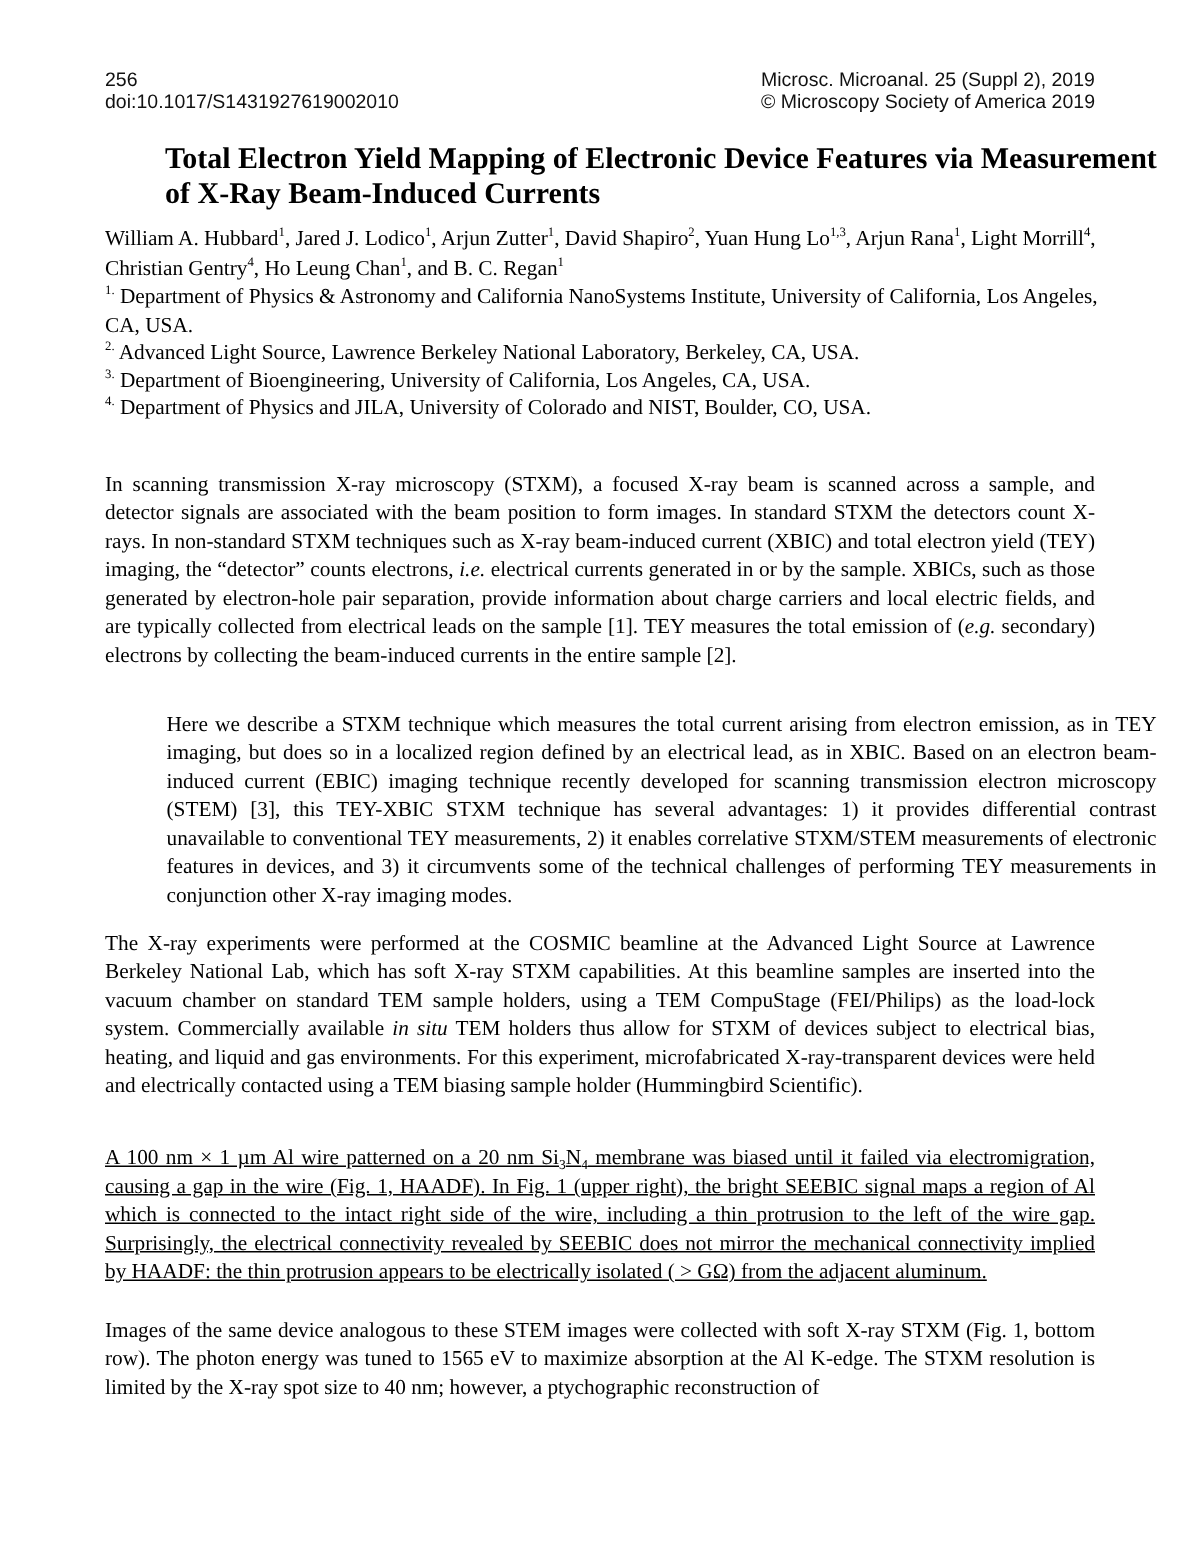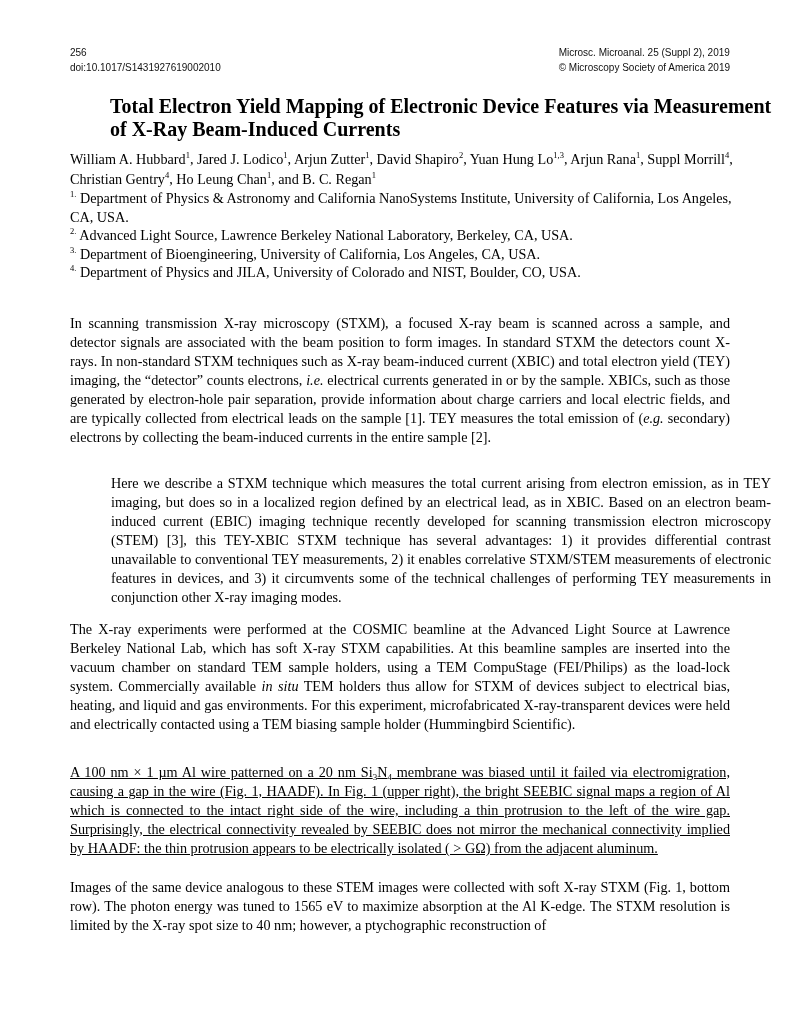--- a/index.html
+++ b/index.html
@@ -1,20 +1,20 @@
 <!DOCTYPE html>
 <html><head>
   <meta charset="utf-8">
   <style>
     html, body { margin: 0; padding: 0; background: #ffffff; }
     body { width: 800px; height: 1036px; position: relative; overflow: hidden; color: #000; }
     .page { position: absolute; left: 0; top: 0; width: 800px; height: 1036px; }
-    .hdr { position: absolute; top: 45px; font-family: "Liberation Sans", sans-serif; font-size: 10px; line-height: 15px; color: #111; }
+    .hdr { position: absolute; top: 45px; font-family: "Liberation Sans", sans-serif; font-size: 13px; line-height: 15px; color: #111; }
     .hdr-left { left: 70px; }
-    .hdr-right { right: 70px; text-align: left; }
+    .hdr-right { right: 70px; text-align: center; }
     .title { position: absolute; left: 70px; top: 95px; width: 665px; font-family: "Liberation Serif", serif; font-weight: bold; font-size: 20px; line-height: 23px; margin-left: 40px; }
     .authors { position: absolute; left: 70px; top: 149px; width: 665px; font-family: "Liberation Serif", serif; font-size: 14.2px; line-height: 20px; }
     .affils { position: absolute; left: 70px; top: 189px; width: 665px; font-family: "Liberation Serif", serif; font-size: 14.2px; line-height: 18.5px; }
     .affil { display: block; }
     sup { font-size: 8.5px; line-height: 0; vertical-align: 6px; }
     sub { font-size: 9px; line-height: 0; vertical-align: -3px; }
     .para { position: absolute; left: 70px; width: 660px; font-family: "Liberation Serif", serif; font-size: 14.2px; line-height: 19px; text-align: justify; }
     .p1 { top: 314px; }
     .p2 { top: 474px; margin-left: 41px; }
     .p3 { top: 620px; }
@@ -37,21 +37,21 @@
 
   <div class="title">Total Electron Yield Mapping of Electronic Device Features via Measurement of X-Ray Beam-Induced Currents</div>
 
   <div class="authors">
     <span><span>William A. Hubbard</span><sup>1</sup></span>,
     <span><span>Jared J. Lodico</span><sup>1</sup></span>,
     <span><span>Arjun Zutter</span><sup>1</sup></span>,
     <span><span>David Shapiro</span><sup>2</sup></span>,
     <span><span>Yuan Hung Lo</span><sup>1,3</sup></span>,
     <span><span>Arjun Rana</span><sup>1</sup></span>,
-    <span><span>Suppl Morrill</span><sup>4</sup></span>,
+    <span><span>Light Morrill</span><sup>4</sup></span>,
     <span><span>Christian Gentry</span><sup>4</sup></span>,
     <span><span>Ho Leung Chan</span><sup>1</sup></span>,
     <span><span>and B. C. Regan</span><sup>1</sup></span>
   </div>
 
   <div class="affils">
     <span class="affil"><sup>1.</sup> <span>Department of Physics &amp; Astronomy and California NanoSystems Institute, University of California, Los Angeles, CA, USA.</span></span>
     <span class="affil"><sup>2.</sup> <span>Advanced Light Source, Lawrence Berkeley National Laboratory, Berkeley, CA, USA.</span></span>
     <span class="affil"><sup>3.</sup> <span>Department of Bioengineering, University of California, Los Angeles, CA, USA.</span></span>
     <span class="affil"><sup>4.</sup> <span>Department of Physics and JILA, University of Colorado and NIST, Boulder, CO, USA.</span></span>

